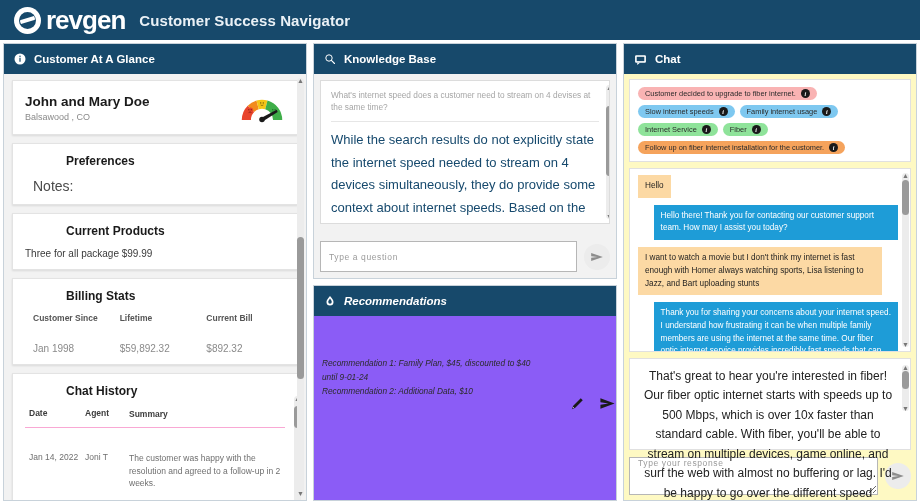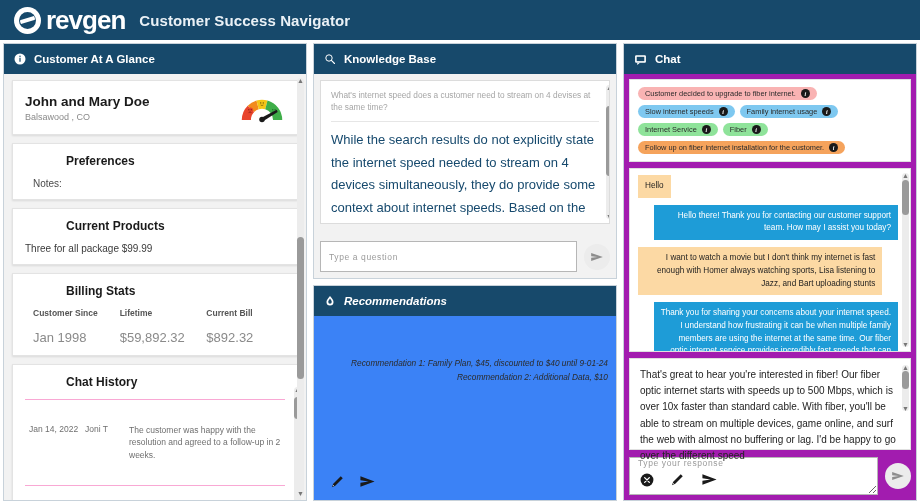--- a/index.html
+++ b/index.html
@@ -105,28 +105,28 @@
   .cust-name { font-size: 13.5px; font-weight: 700; color: #1a1a1a; }
   .cust-loc  { font-size: 9px; color: #8a8a8a; margin-top: 3px; }
 
   .gauge { width: 46px; height: 33px; flex: none; }
 
   .card-title {
     font-size: 12px; font-weight: 700; color: #1a1a1a;
     margin-bottom: 10px;
     padding-left: 41px;
   }
-  .notes-label { font-size: 10px; color: #4a4a4a; margin-left: 8px; }
+  .notes-label { font-size: 14px; color: #4a4a4a; margin-left: 8px; }
   .notes-text  { font-size: 8.5px; color: #9a9a9a; margin-left: 8px; margin-top: 3px; }
   .prod-text   { font-size: 10px; color: #3a3a3a; }
 
   .bill-grid { display: flex; }
   .bill-col { flex: 1; }
   .bill-h { font-size: 8.5px; color: #555; font-weight: 600; padding-left: 8px; }
-  .bill-v { font-size: 13px; color: #8a8a8a; padding-left: 8px; margin-top: 12px; }
+  .bill-v { font-size: 10px; color: #8a8a8a; padding-left: 8px; margin-top: 20px; }
 
   .ch-table { width: 100%; font-size: 8.5px; }
   .ch-head { display: flex; padding: 0 4px 7px 4px; color: #3c3c3c; font-weight: 600; }
   .ch-row  { display: flex; padding: 24px 4px; border-top: 1px solid #f9a8d4; color: #6f6f6f; }
   .ch-c1 { width: 56px; flex: none; }
   .ch-c2 { width: 44px; flex: none; }
   .ch-c3 { flex: 1; line-height: 1.45; }
 
   .vscroll {
     position: absolute; right: 2px; top: 4px; bottom: 4px;
@@ -171,28 +171,28 @@
   }
   .kb-input::placeholder { color: #9a9a9a; letter-spacing: .6px; }
   .send-round {
     width: 26px; height: 26px; border-radius: 50%;
     background: #ececec; border: none; cursor: pointer;
     display: flex; align-items: center; justify-content: center;
   }
 
   
   .rec-panel { flex: 1; font-style: italic; }
-  .rec-body { background: #3b82f6; height: 100%; display: flex; flex-direction: column; padding: 0; text-align: right; }
+  .rec-body { background: #8b5cf6; height: 100%; display: flex; flex-direction: row; padding: 0; }
   .rec-list { flex: 1; padding: 40px 8px 0 8px; }
   .rec-line { font-size: 8.3px; color: #2b2b2b; line-height: 1.7; }
   .rec-actions { display: flex; gap: 14px; padding: 0 0 10px 16px; align-items: center; }
 
   
   .chat-panel { height: 100%; }
-  .chat-body { background: #a21caf; height: 100%; display: flex; flex-direction: column; padding: 5px; }
+  .chat-body { background: #fef9c3; height: 100%; display: flex; flex-direction: column; padding: 5px; }
   .tagbox {
     background: #ffffff; border: 1px solid #e0e0e0;
     padding: 7px 8px; display: flex; flex-wrap: wrap; gap: 5px;
     flex: none;
   }
   .tag {
     display: inline-flex; align-items: center; gap: 5px;
     border-radius: 9px; padding: 2px 7px;
     font-size: 7.4px; color: #2a2a2a; white-space: nowrap;
   }
@@ -202,36 +202,36 @@
     font-size: 6px; font-weight: 700; font-style: italic;
     display: flex; align-items: center; justify-content: center;
     font-family: "Liberation Serif", serif;
   }
 
   .msgbox {
     background: #ffffff; border: 1px solid #e0e0e0;
     margin-top: 6px; flex: 1; position: relative;
     overflow: hidden; padding: 6px 12px 6px 8px;
   }
-  .msg { margin-bottom: 7px; display: flex; text-align: right; }
+  .msg { margin-bottom: 7px; display: flex; }
   .msg.out { justify-content: flex-start; }
   .msg.in  { justify-content: flex-end; }
   .bubble {
     font-size: 8.2px; line-height: 1.55;
     padding: 5px 7px; max-width: 94%;
   }
   .bubble.cust { background: #fcd9a4; color: #1e1e1e; }
   .bubble.agent { background: #1e9cd7; color: #ffffff; }
 
   .draftbox {
     background: #ffffff; border: 1px solid #e0e0e0;
     margin-top: 6px; flex: none; height: 92px;
     position: relative; padding: 8px 14px 6px 10px;
   }
-  .draft-text { font-size: 10px; color: #222; line-height: 1.62; }
+  .draft-text { font-size: 12px; color: #222; line-height: 1.62; text-align: center; }
   .draft-actions { display: flex; gap: 16px; align-items: center; margin-top: 7px; }
 
   .resp-row { display: flex; align-items: center; gap: 7px; margin-top: 7px; flex: none; }
   .resp-input {
     flex: 1; height: 38px;
     border: 1px solid #b6b6b6; background: #ffffff;
     font-size: 8.5px; color: #9a9a9a; padding: 0 8px;
     font-family: inherit; vertical-align: top;
   }
   .resp-input::placeholder { color: #9a9a9a; letter-spacing: .6px; }
@@ -317,20 +317,25 @@
               <div class="bill-col">
                 <div class="bill-h">Current Bill</div>
                 <div class="bill-v">$892.32</div>
               </div>
             </div>
           </div>
 
           <div class="card" style="position:relative">
             <div class="card-title">Chat History</div>
             <div class="ch-table">
+              <div class="ch-head">
+                <div class="ch-c1">Date</div>
+                <div class="ch-c2">Agent</div>
+                <div class="ch-c3">Summary</div>
+              </div>
               <div class="ch-row">
                 <div class="ch-c1">Jan 14, 2022</div>
                 <div class="ch-c2">Joni T</div>
                 <div class="ch-c3">The customer was happy with the resolution and agreed to a follow-up in 2 weeks.</div>
               </div>
               <div class="ch-row">
                 <div class="ch-c1"></div>
                 <div class="ch-c2"></div>
                 <div class="ch-c3">Customer had a positive experience and was satisfied with the agent's performance. The topic discussed had a neutral sentiment.</div>
               </div>

